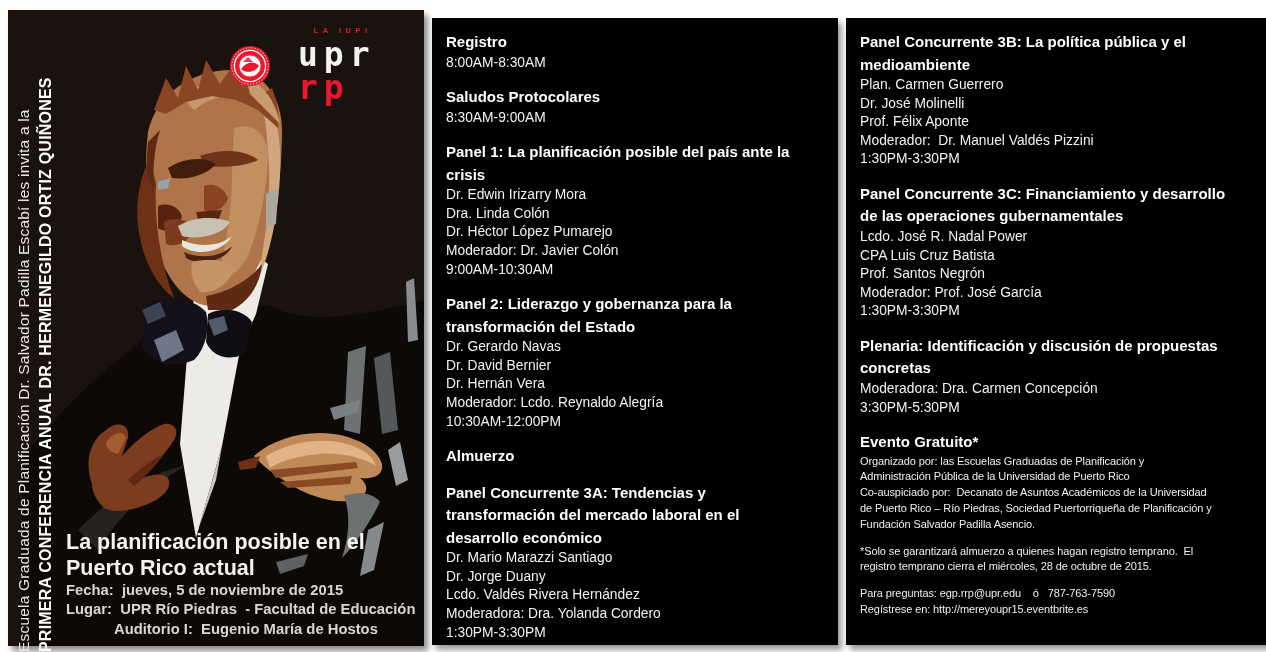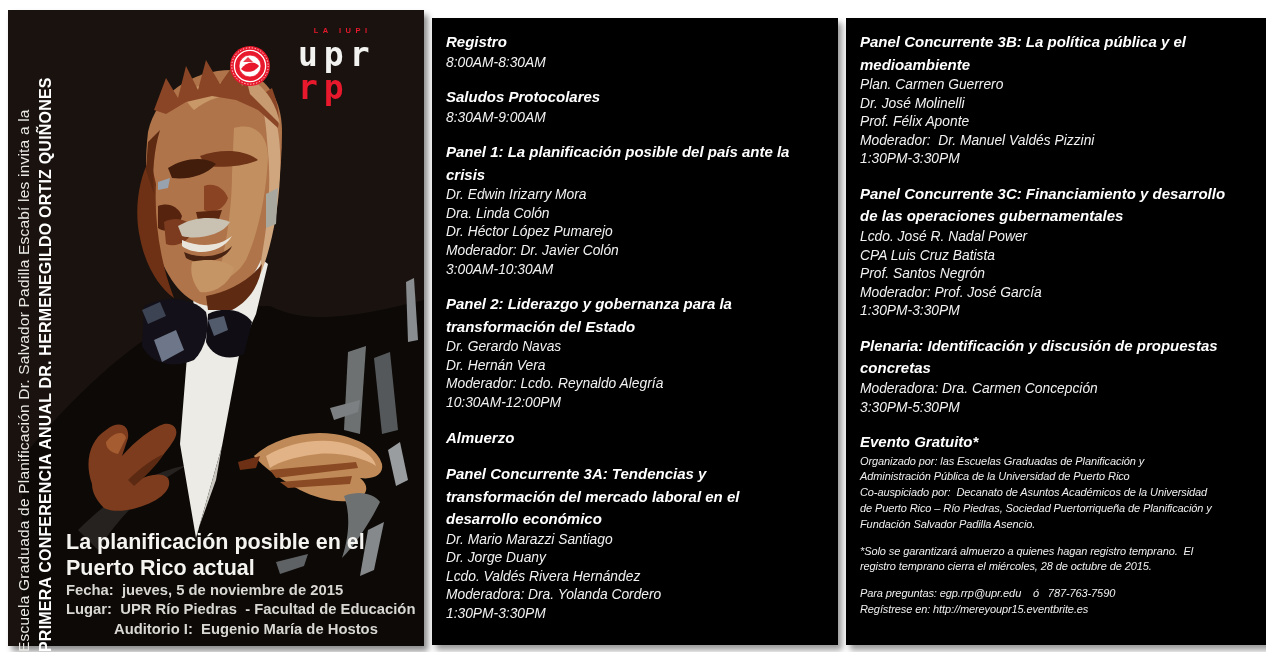--- a/index.html
+++ b/index.html
@@ -39,21 +39,21 @@
   .pdetail.indent{padding-left:48px;}
   
   .panel{
     position:absolute;top:18px;height:627px;box-sizing:border-box;
     background:#000000;color:#f6f6f6;
     padding:13px 8px 0 14px;
     box-shadow:4px 5px 6px rgba(0,0,0,.4);
   }
   .panel.mid{left:432px;width:406px;}
   .panel.right{left:846px;width:478px;}
-  .section{margin-bottom:14px;font-style:italic;}
+  .section{margin-bottom:14px;}
   .sec-title{font-weight:bold;font-size:15px;line-height:22.5px;white-space:pre;color:#ffffff;}
   .sec-line{font-size:13.8px;line-height:18.6px;white-space:pre-wrap;color:#f2f2f2;}
   .sec-line.small{font-size:11px;line-height:15.8px;letter-spacing:-0.1px;color:#efefef;}
   .sec-line.gap{min-height:11px;}
 </style>
 </head>
 <body>
 
 <div class="poster">
 
@@ -153,26 +153,27 @@
       <div class="sec-title">Saludos Protocolares</div>
       <div class="sec-line">8:30AM-9:00AM</div>
     </div>
     <div class="section">
       <div class="sec-title">Panel 1: La planificación posible del país ante la</div>
       <div class="sec-title">crisis</div>
       <div class="sec-line">Dr. Edwin Irizarry Mora</div>
       <div class="sec-line">Dra. Linda Colón</div>
       <div class="sec-line">Dr. Héctor López Pumarejo</div>
       <div class="sec-line">Moderador: Dr. Javier Colón</div>
-      <div class="sec-line">3:00AM-10:30AM</div>
+      <div class="sec-line">9:00AM-10:30AM</div>
     </div>
     <div class="section">
       <div class="sec-title">Panel 2: Liderazgo y gobernanza para la</div>
       <div class="sec-title">transformación del Estado</div>
       <div class="sec-line">Dr. Gerardo Navas</div>
+      <div class="sec-line">Dr. David Bernier</div>
       <div class="sec-line">Dr. Hernán Vera</div>
       <div class="sec-line">Moderador: Lcdo. Reynaldo Alegría</div>
       <div class="sec-line">10:30AM-12:00PM</div>
     </div>
     <div class="section">
       <div class="sec-title">Almuerzo</div>
     </div>
     <div class="section">
       <div class="sec-title">Panel Concurrente 3A: Tendencias y</div>
       <div class="sec-title">transformación del mercado laboral en el</div>

